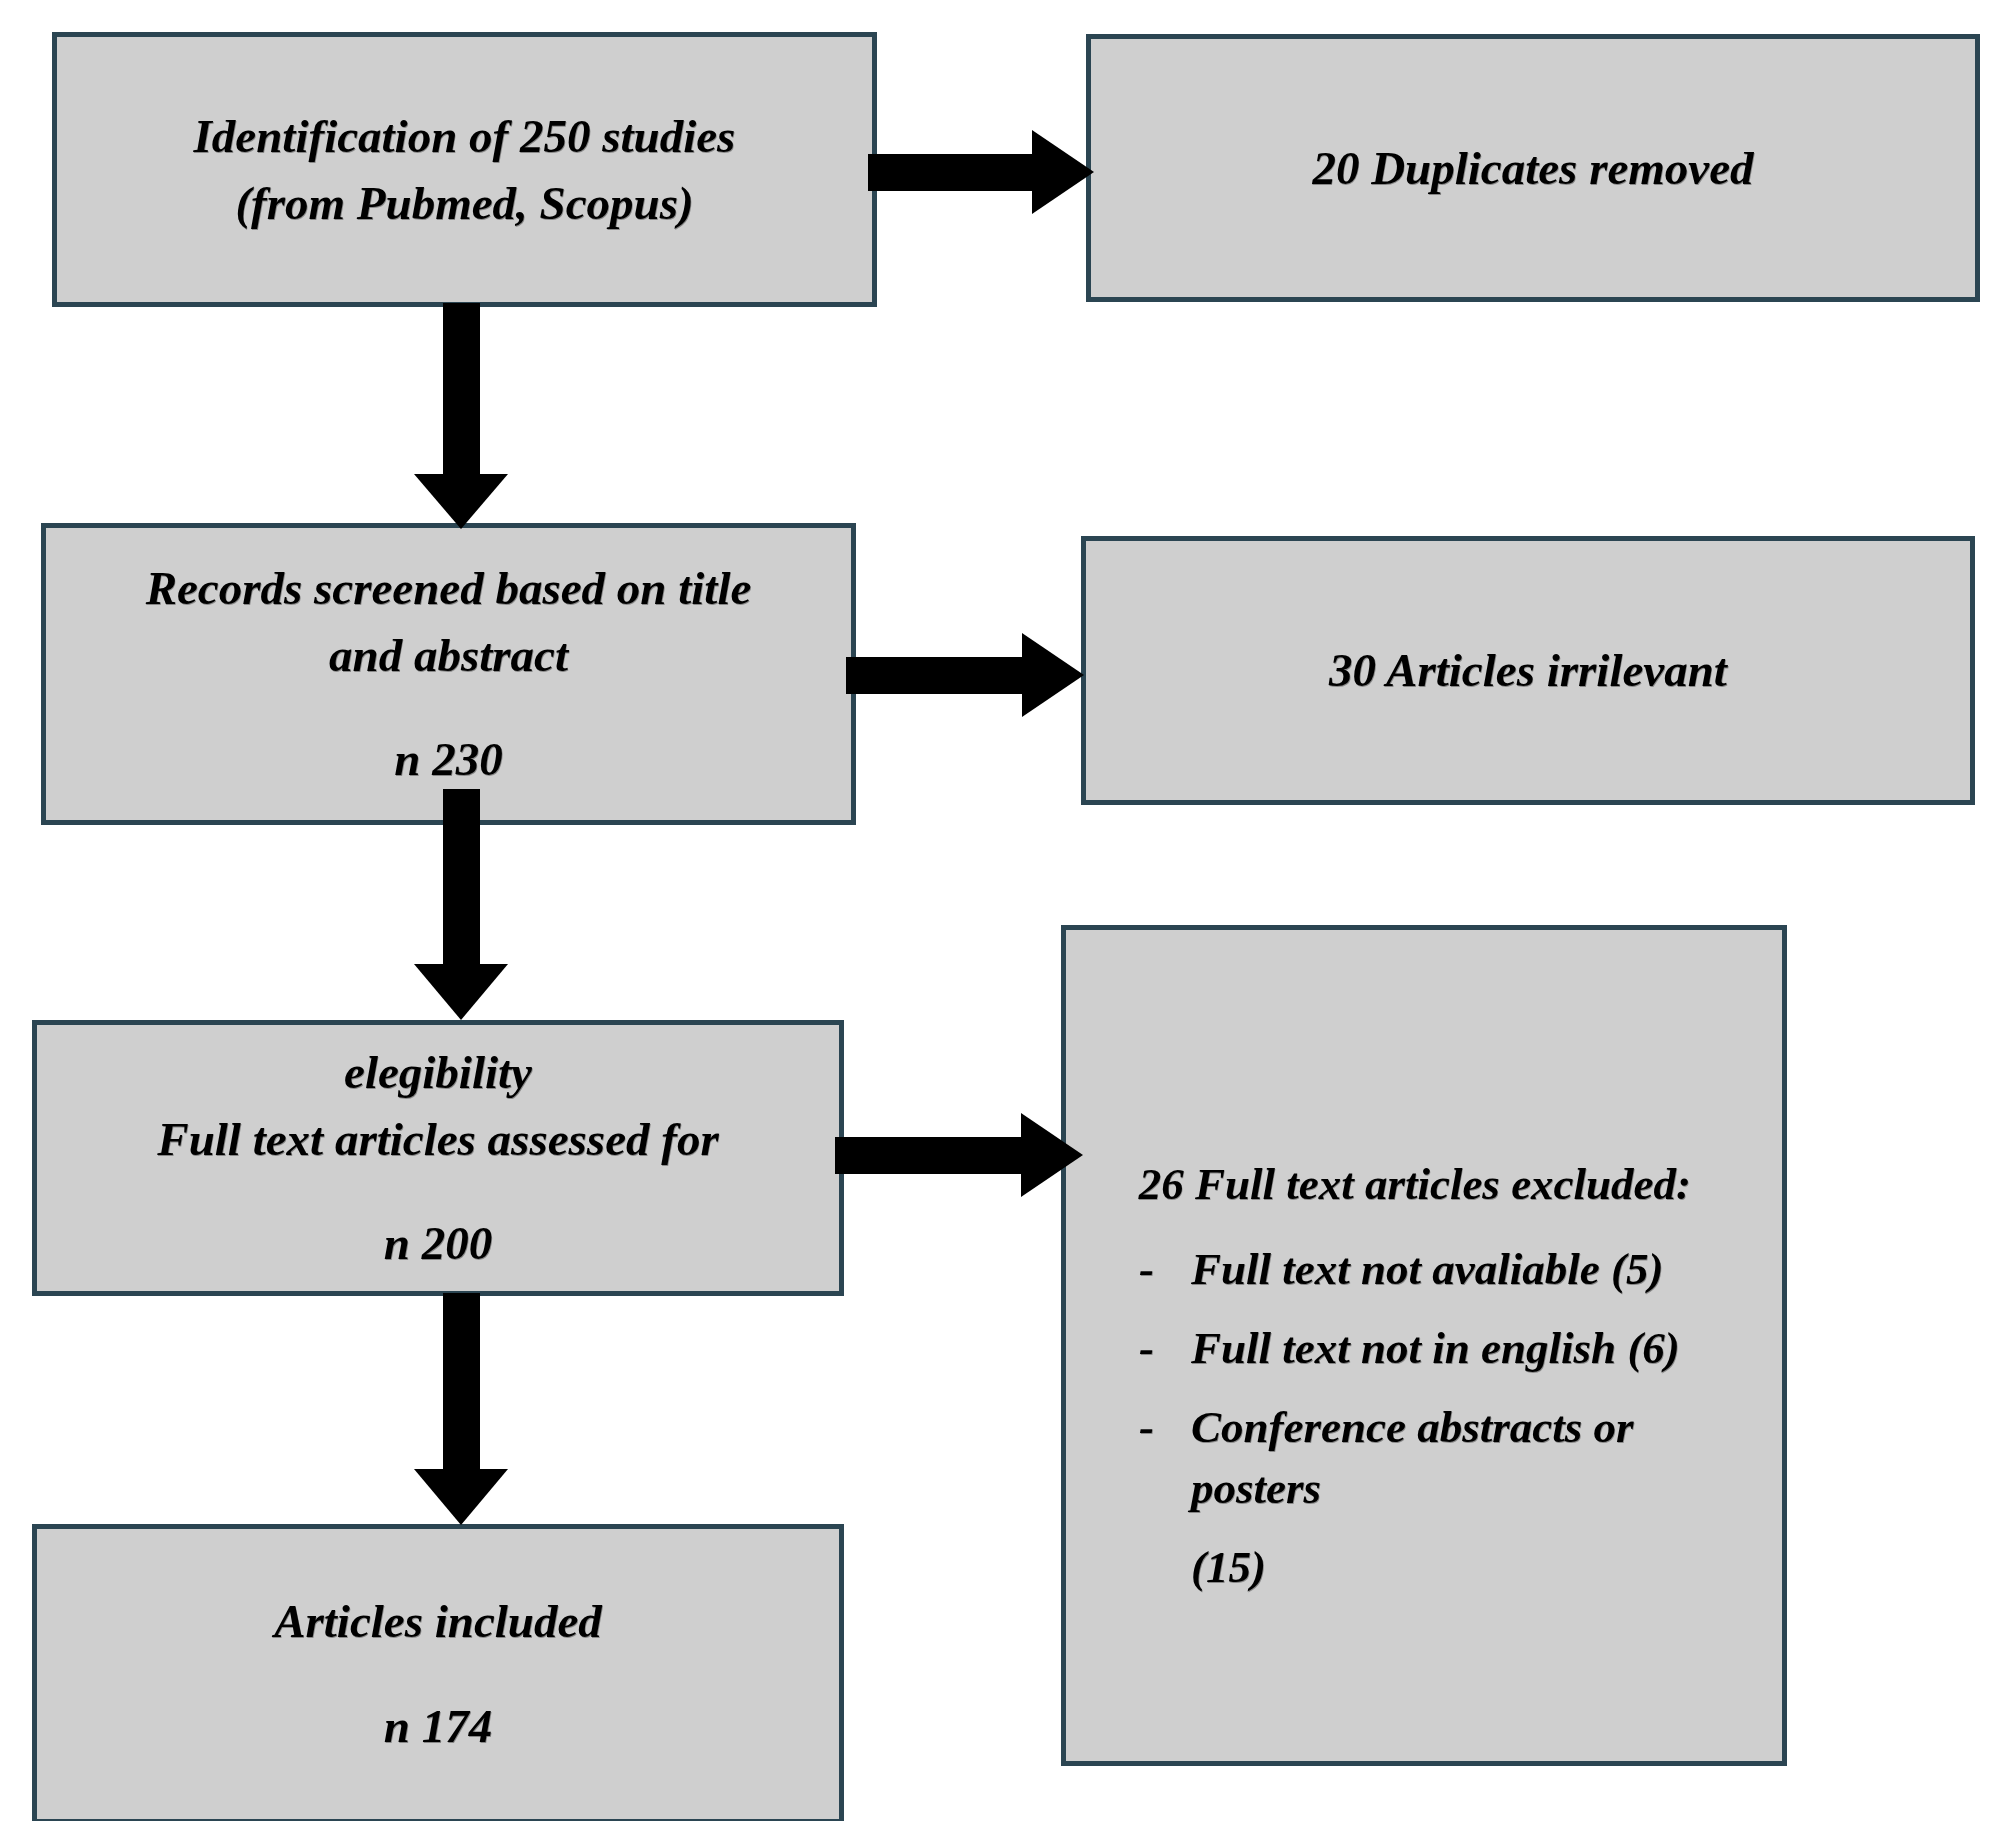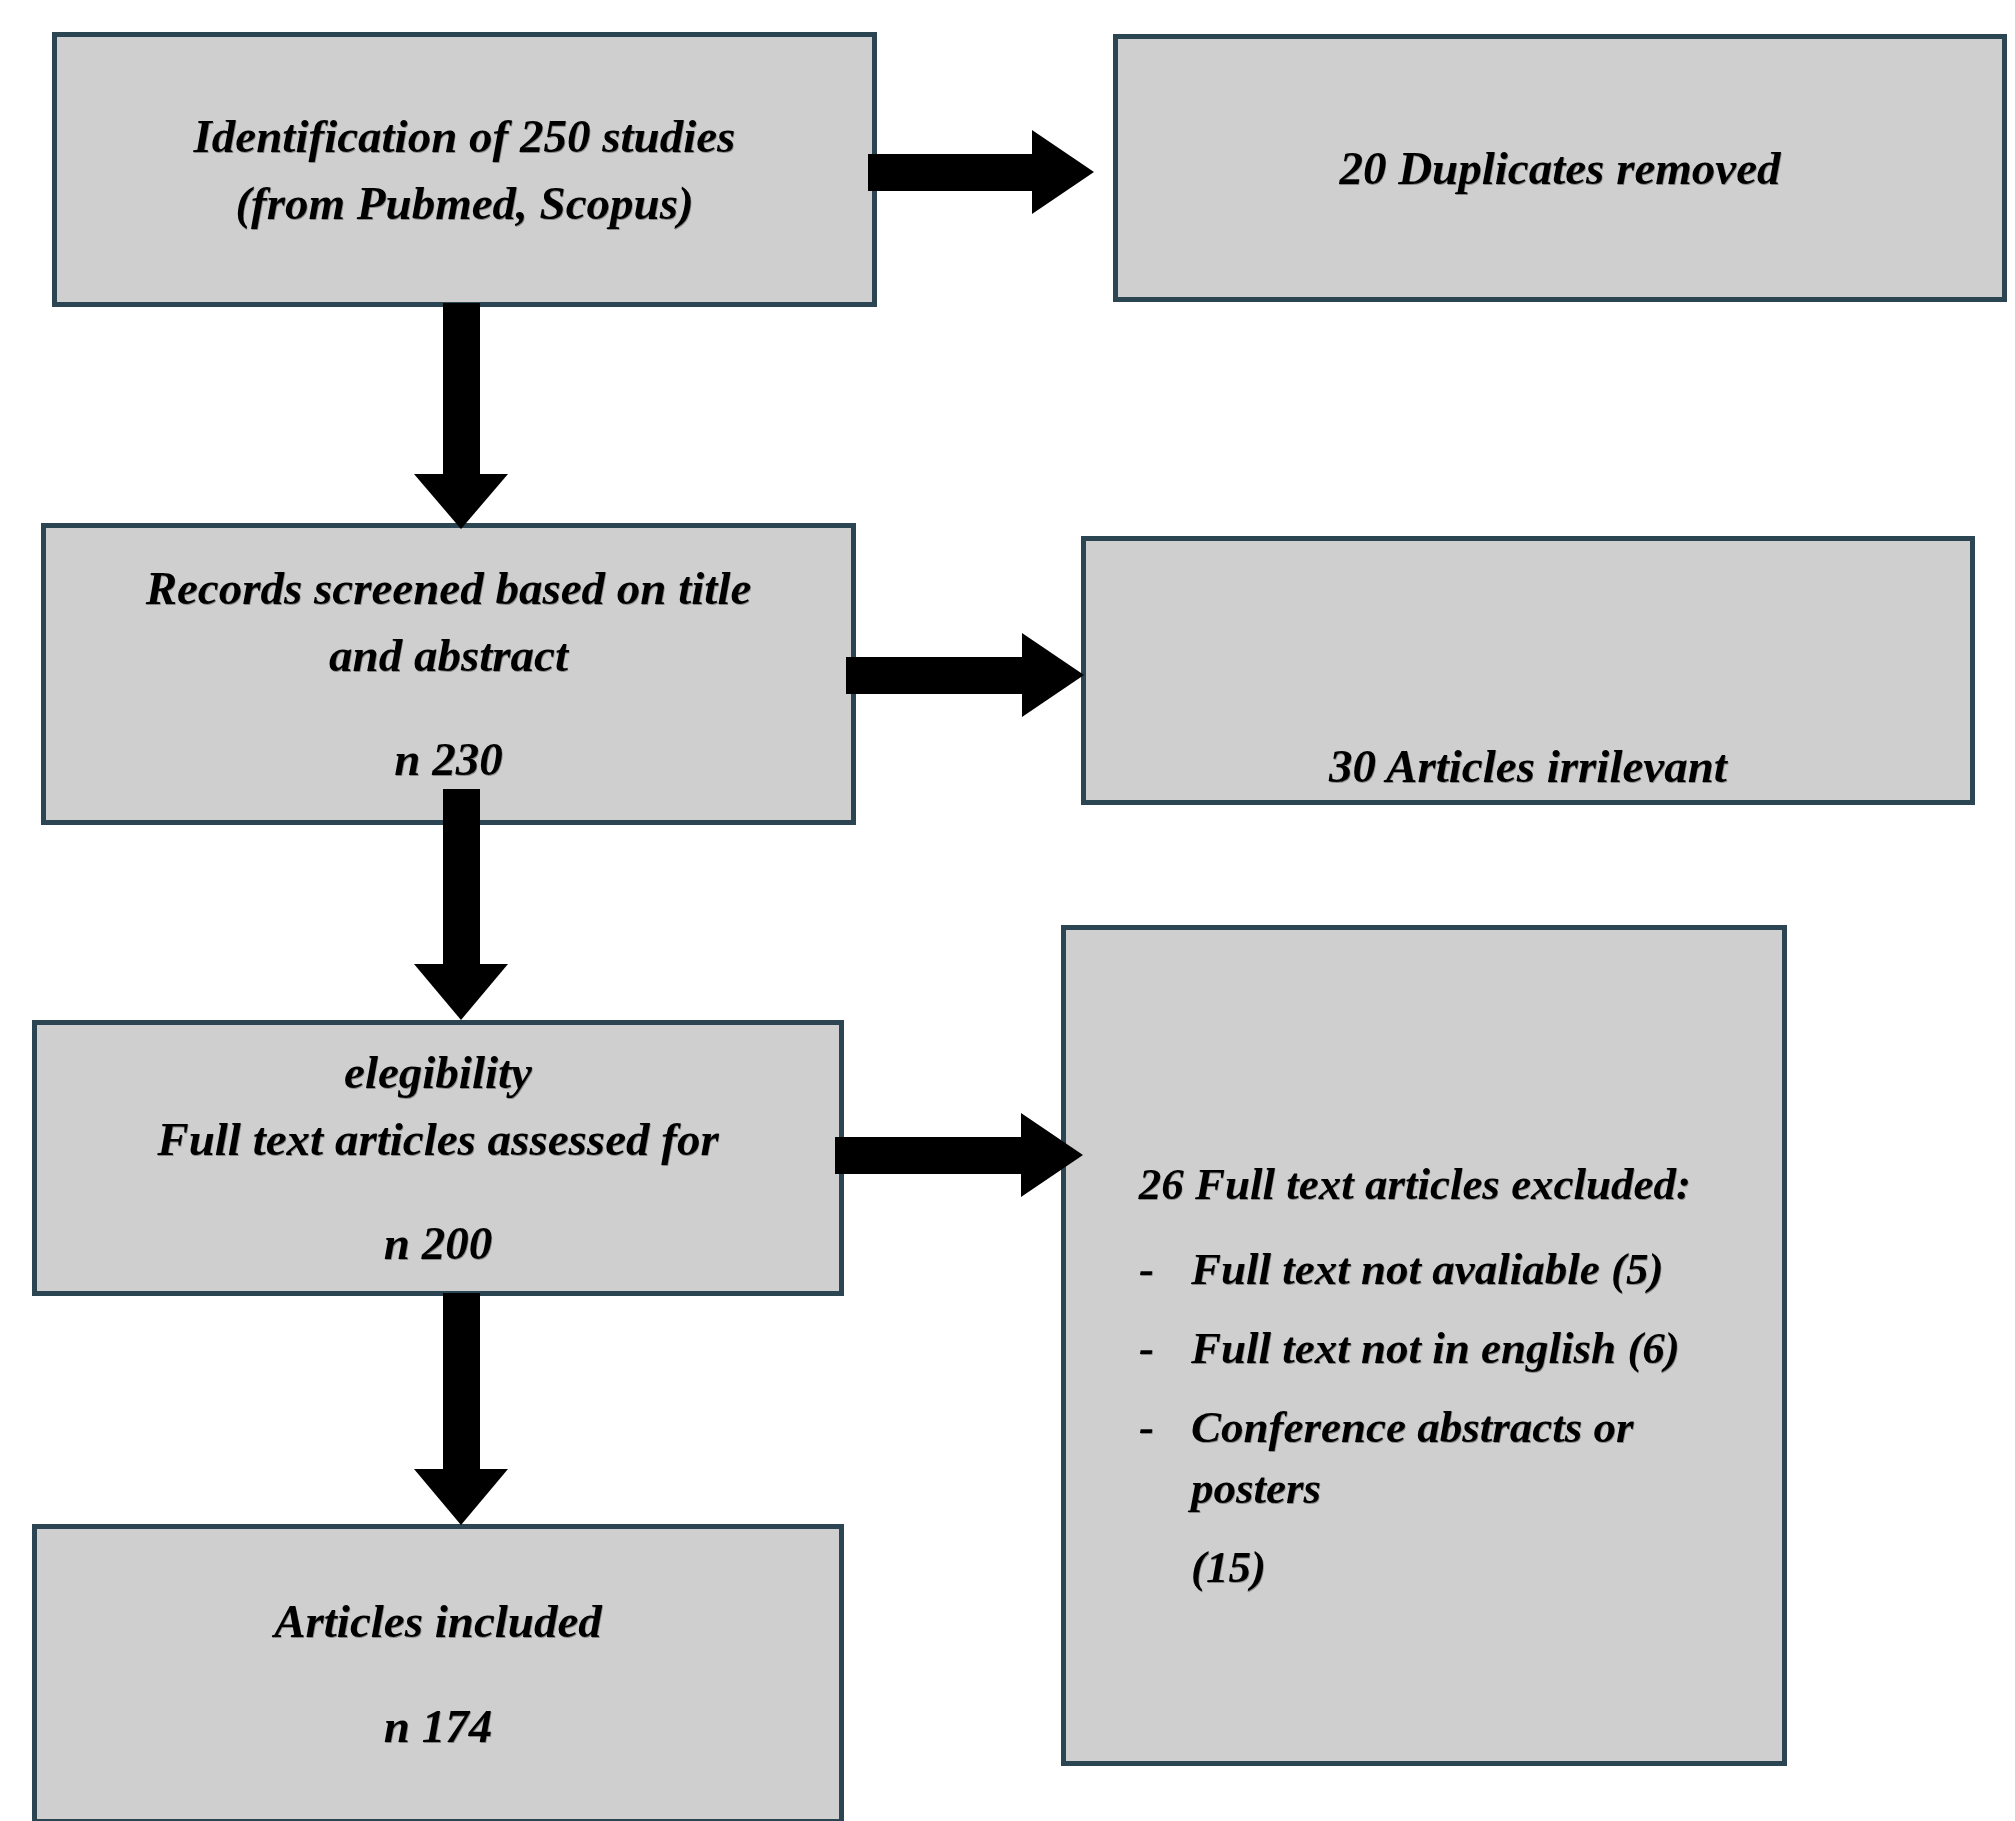--- a/index.html
+++ b/index.html
@@ -34,31 +34,30 @@
   .fbox .ln {
     display: block;
     width: 100%;
   }
   
   #box-identification {
     left: 52px; top: 32px; width: 825px; height: 275px;
     font-size: 47px;
   }
   #box-duplicates {
-    left: 1113px; top: 34px; width: 894px; height: 268px;
+    left: 1086px; top: 34px; width: 894px; height: 268px;
     font-size: 47px;
   }
   #box-screened {
     left: 41px; top: 523px; width: 815px; height: 302px;
     font-size: 47px;
   }
   #box-irrelevant {
     left: 1081px; top: 536px; width: 894px; height: 269px;
     font-size: 47px;
-    justify-content: flex-end;
   }
   #box-fulltext {
     left: 32px; top: 1020px; width: 812px; height: 276px;
     font-size: 47px;
   }
   #box-excluded {
     left: 1061px; top: 925px; width: 726px; height: 841px;
     font-size: 45px;
     justify-content: flex-start;
     align-items: stretch;

